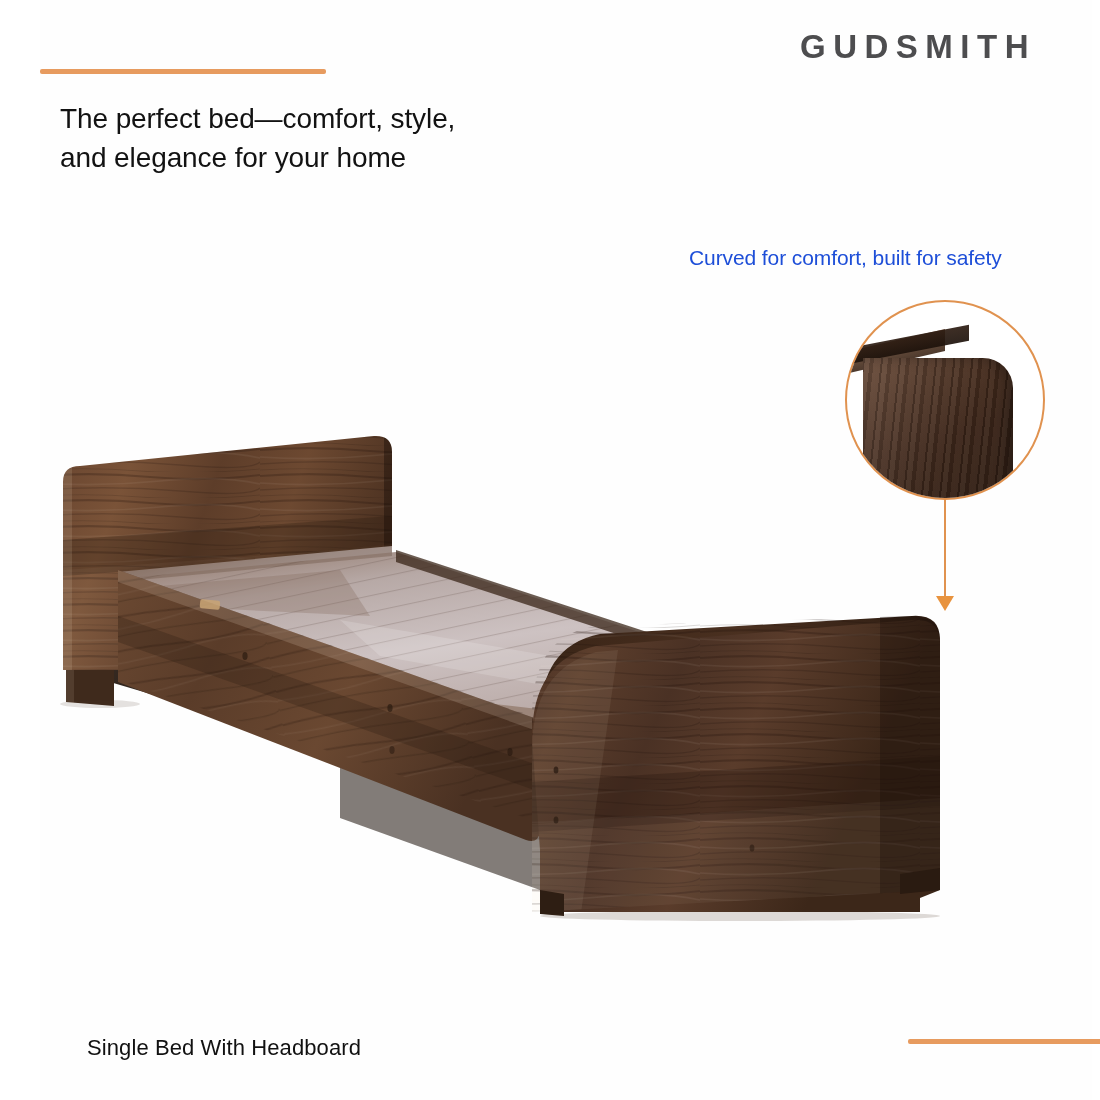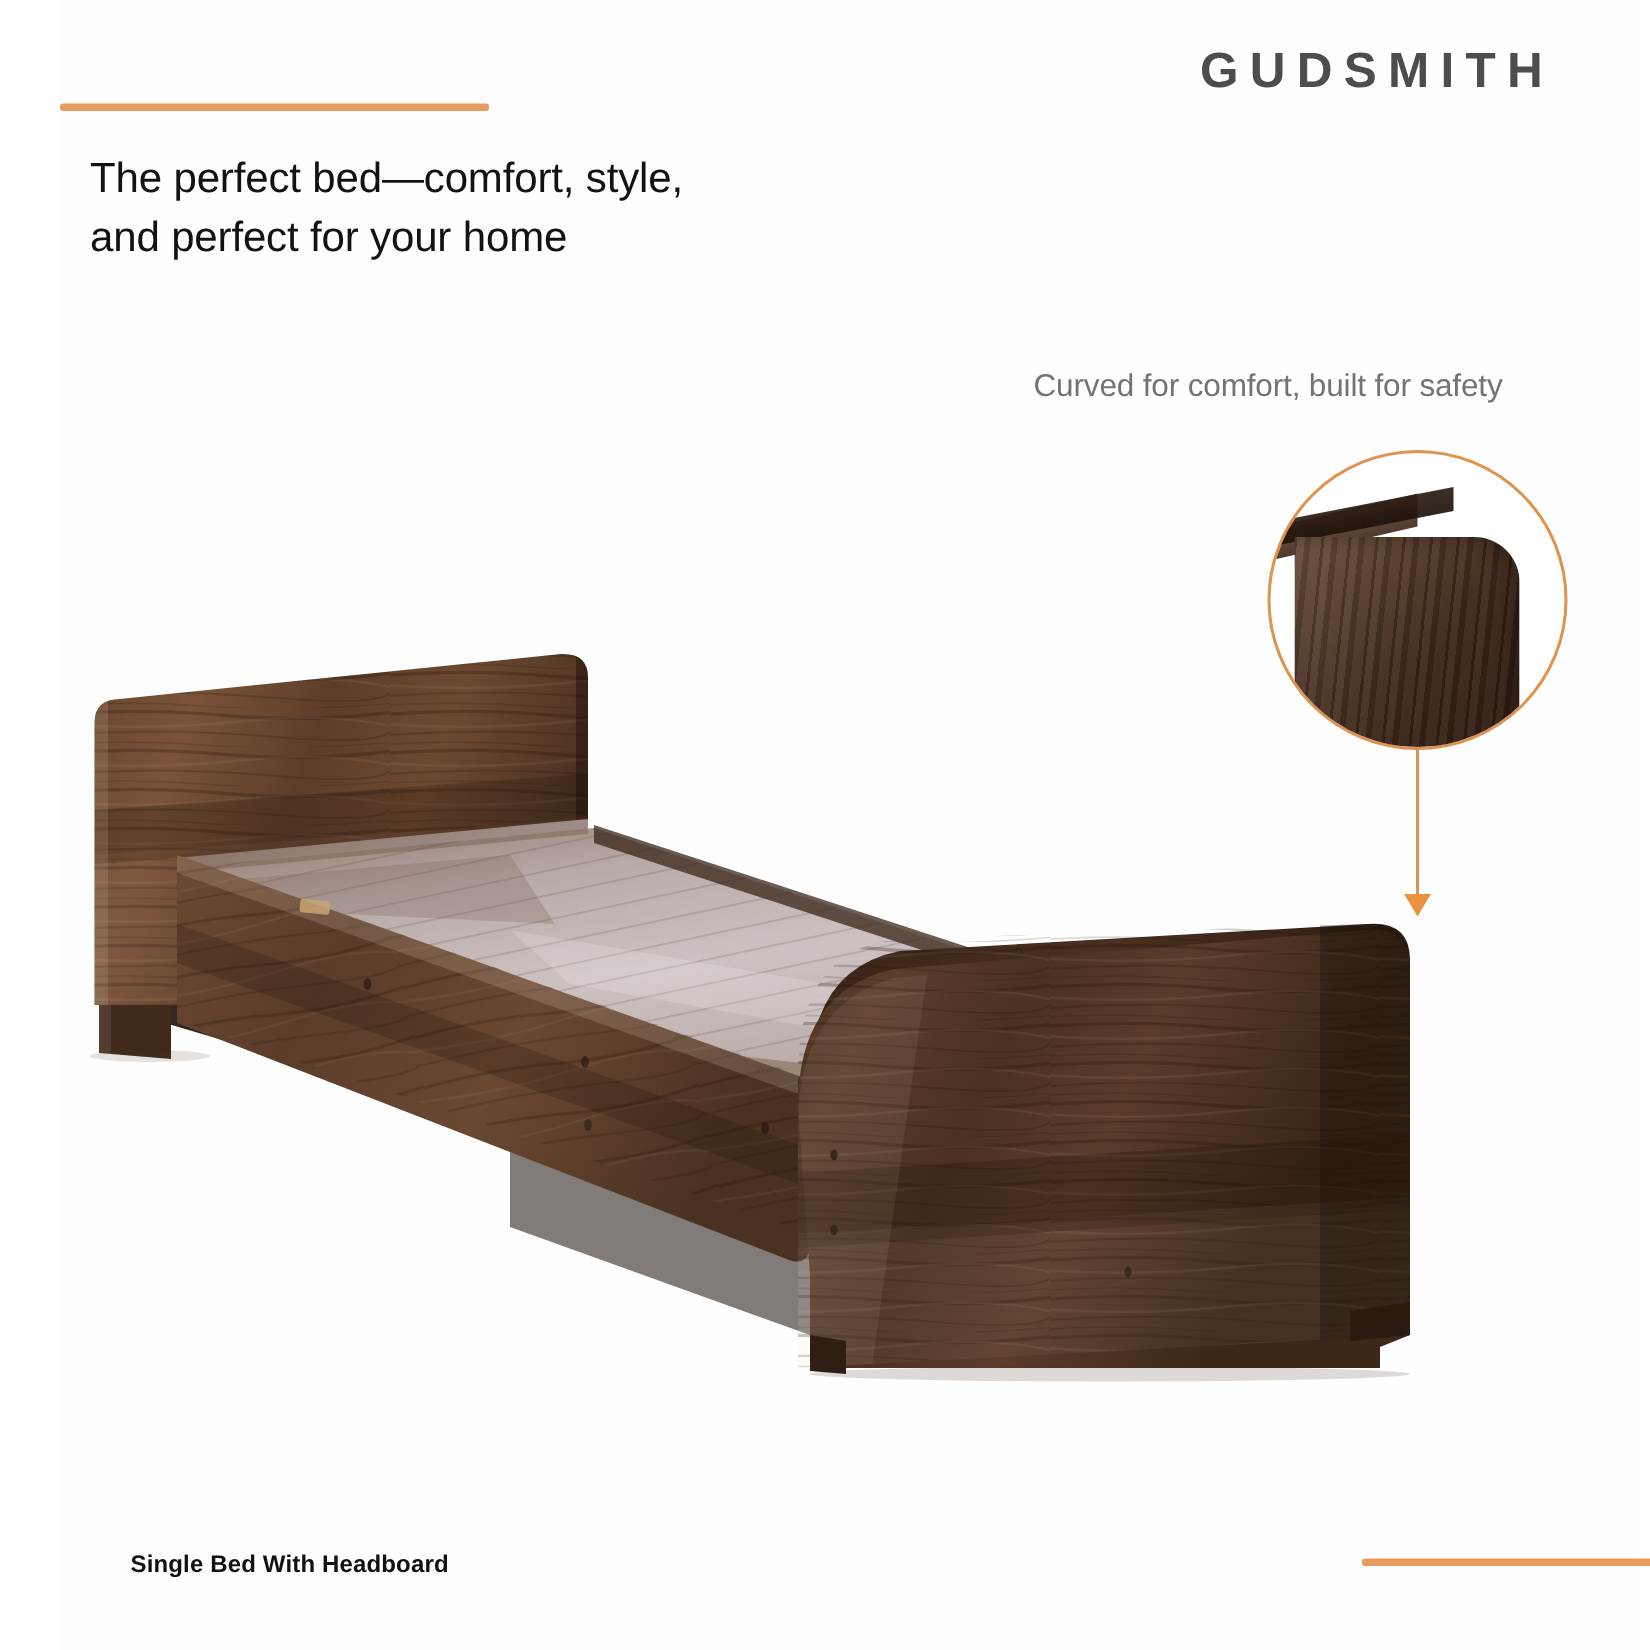--- a/index.html
+++ b/index.html
@@ -35,28 +35,28 @@
   .headline{
     position:absolute;left:20px;top:100px;width:640px;
     font-size:28px;line-height:1.38;font-weight:500;color:#121212;
     letter-spacing:-0.1px;
   }
   .headline .l2{display:block;}
 
   
   .callout-label{
     position:absolute;left:649px;top:246px;
-    font-size:21px;font-weight:500;color:#737373;white-space:nowrap;
+    font-size:21px;font-weight:500;color:#1d4ed8;white-space:nowrap;
     letter-spacing:-0.1px;
   }
 
   
   .caption{
     position:absolute;left:47px;top:1035px;
-    font-size:16px;font-weight:700;color:#111111;white-space:nowrap;
+    font-size:22px;font-weight:400;color:#111111;white-space:nowrap;
     letter-spacing:0.1px;
   }
 
   
   .zoom-circle{
     position:absolute;left:805px;top:300px;width:200px;height:200px;
     border-radius:50%;border:2.2px solid #e0924f;
     overflow:hidden;box-sizing:border-box;background:#ffffff;
   }
   .zoom-inner{position:absolute;inset:-2px;}
@@ -106,21 +106,21 @@
 <body>
 
 <div class="stage">
 
   <div class="accent-top"></div>
 
   <div class="brand">GUDSMITH</div>
 
   <div class="headline">
     <span class="l1">The perfect bed—comfort, style,</span>
-    <span class="l2">and perfect for your home</span>
+    <span class="l2">and elegance for your home</span>
   </div>
 
   <div class="callout-label">Curved for comfort, built for safety</div>
 
   <div class="bed">
     <svg viewBox="0 0 1100 540" xmlns="http://www.w3.org/2000/svg">
       <defs>
 
         <linearGradient id="gHead" x1="0" y1="0" x2="1" y2="0.25">
           <stop offset="0%" stop-color="#6a4630"></stop>

